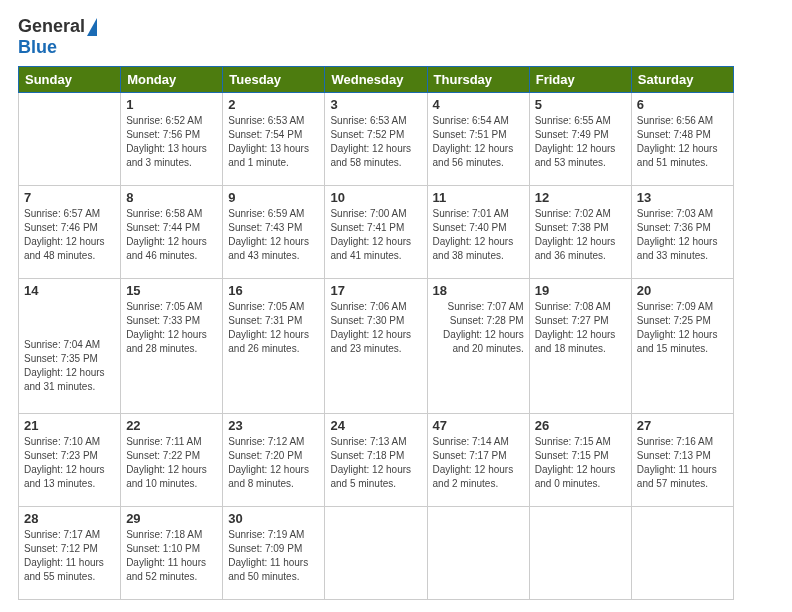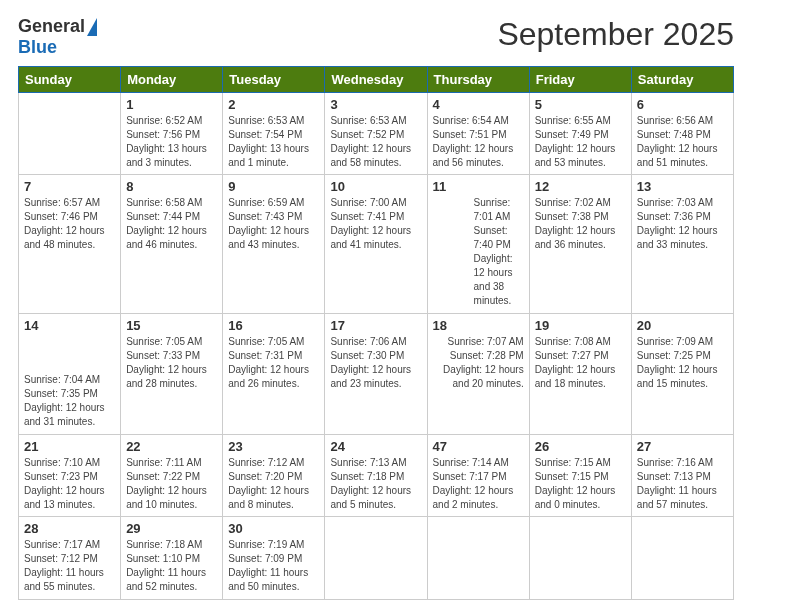--- a/index.html
+++ b/index.html
@@ -108,21 +108,20 @@
 <div class="page">
   <div class="header">
     <div class="logo">
       <div class="logo-text">
         <span class="logo-general">General</span>
         <div class="logo-triangle"></div>
       </div>
       <span class="logo-blue">Blue</span>
     </div>
     <div class="title-section">
-      <div class="month-title">September 2025</div>
     </div>
   </div>
 
   <table class="calendar">
     <thead>
       <tr>
         <th>Sunday</th>
         <th>Monday</th>
         <th>Tuesday</th>
         <th>Wednesday</th>
@@ -201,21 +200,21 @@
           </td>
           <td>
             <span class="day-number">10</span>
             <div class="day-info" style="white-space: pre-line;">Sunrise: 7:00 AM
 Sunset: 7:41 PM
 Daylight: 12 hours
 and 41 minutes.</div>
           </td>
           <td>
             <span class="day-number">11</span>
-            <div class="day-info" style="white-space: pre-line; margin-left: 41px;">Sunrise: 7:01 AM
+            <div class="day-info" style="white-space: pre-line;">Sunrise: 7:01 AM
 Sunset: 7:40 PM
 Daylight: 12 hours
 and 38 minutes.</div>
           </td>
           <td>
             <span class="day-number">12</span>
             <div class="day-info" style="white-space: pre-line;">Sunrise: 7:02 AM
 Sunset: 7:38 PM
 Daylight: 12 hours
 and 36 minutes.</div>

